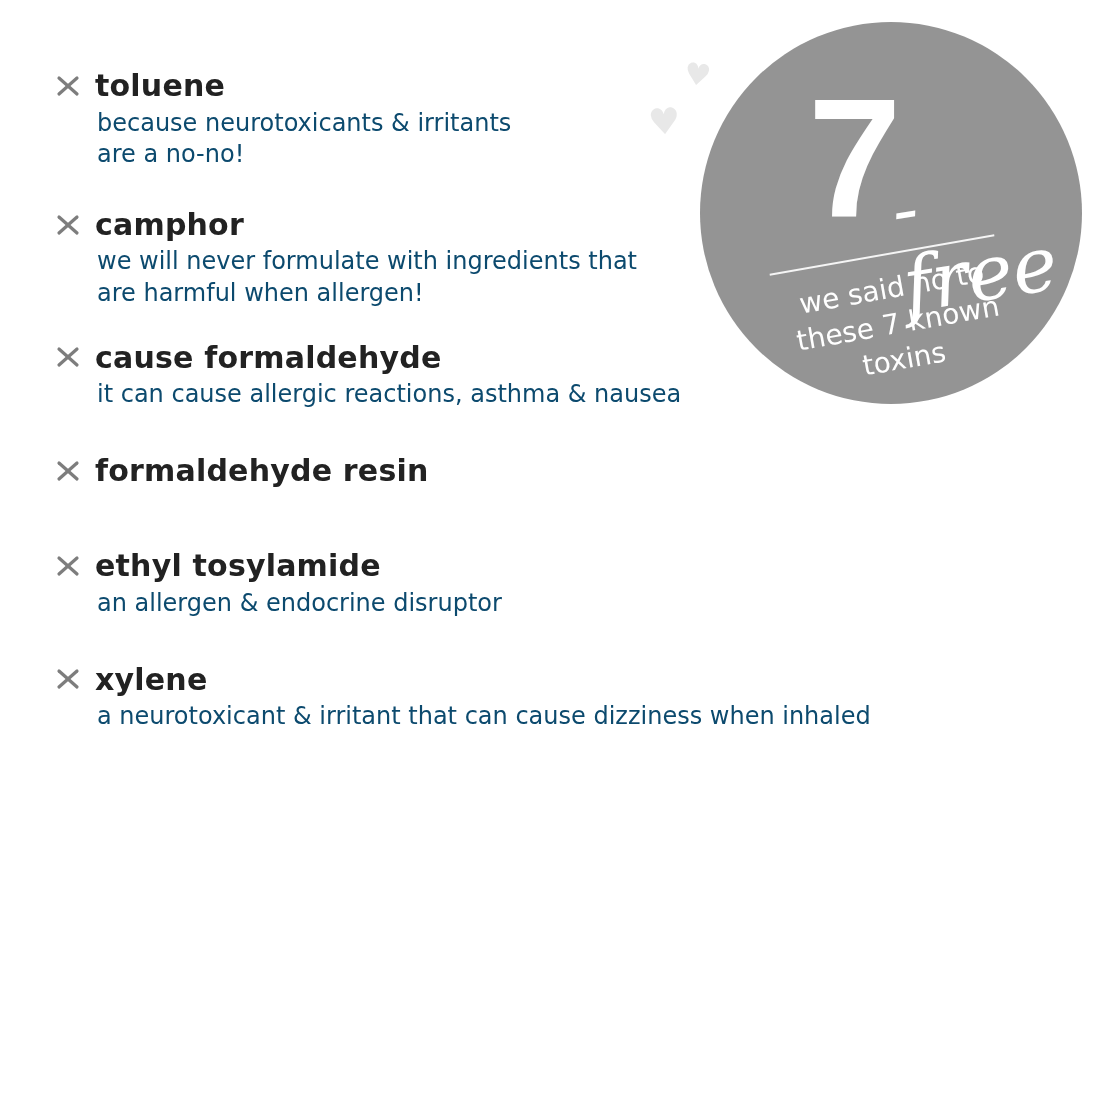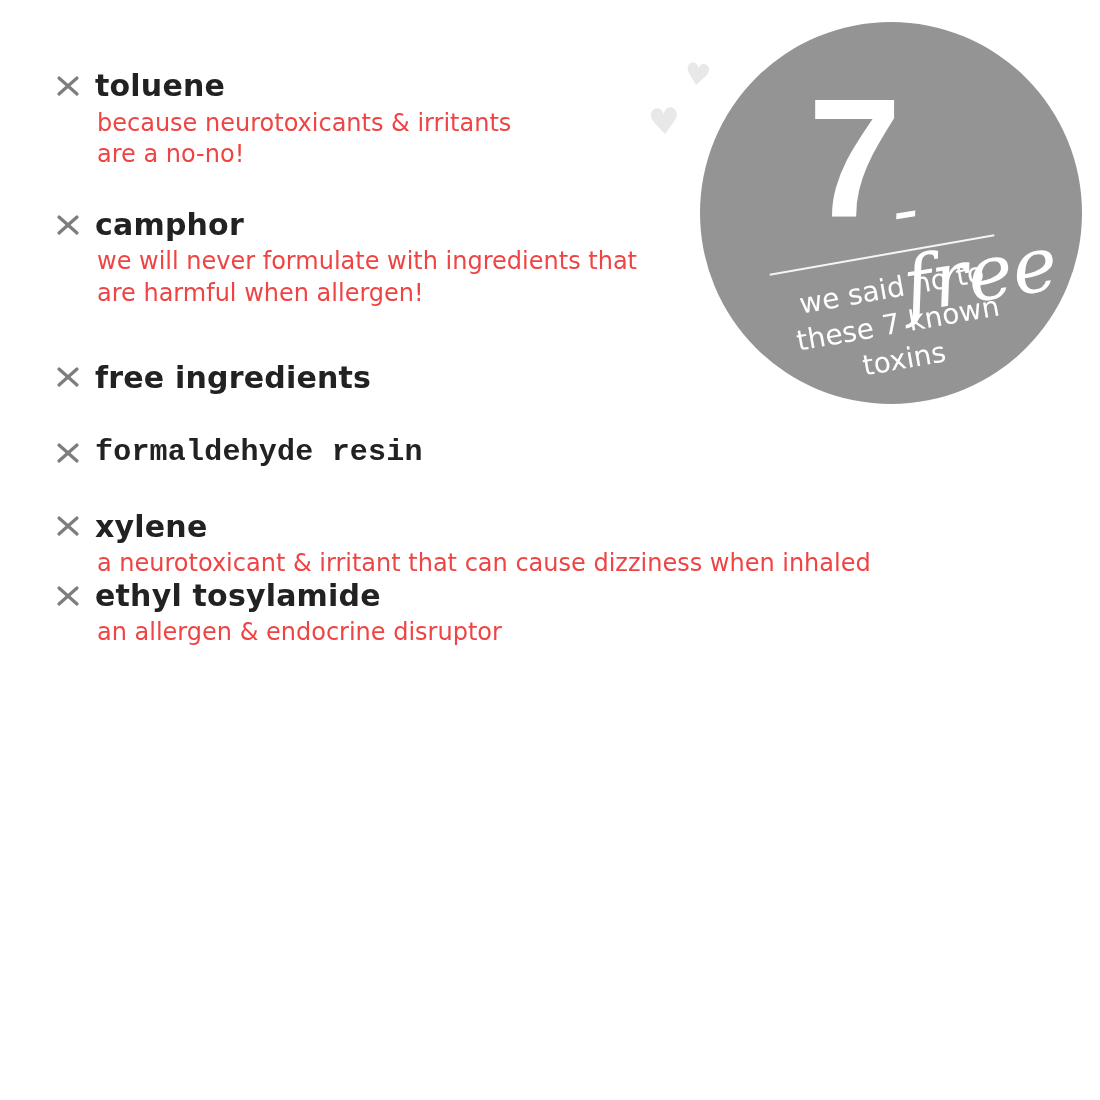--- a/index.html
+++ b/index.html
@@ -52,31 +52,31 @@
     font-weight: 600;
     letter-spacing: 0.2px;
     color: #222222;
     line-height: 1.05;
   }
 
   .item-desc {
     margin: 6px 0 0 42px;
     font-size: 24px;
     line-height: 1.32;
-    color: #ef4444;
+    color: #0c4a6e;
     font-weight: 400;
     white-space: pre-line;
   }
 
   
   .item.i0 { margin-bottom: 38px; }
   .item.i1 { margin-bottom: 38px; }
-  .item.i2 { margin-bottom: 52px; }
+  .item.i2 { margin-bottom: 32px; }
   .item.i3 { margin-bottom: 44px; }
-  .item.i4 { margin-bottom: 42px; font-family: Liberation Mono, monospace; }
+  .item.i4 { margin-bottom: 64px; }
   .item.i5 { margin-bottom: 44px; }
   .item.i6 { margin-bottom: 0; }
 
   
   .badge {
     position: absolute;
     left: 700px;
     top: 22px;
     width: 382px;
     height: 382px;
@@ -178,54 +178,55 @@
       <div class="item-desc">we will never formulate with ingredients that
 are harmful when allergen!</div>
     </div>
 
     <div class="item i3">
       <div class="item-head">
         <svg class="x-icon" viewBox="0 0 26 26">
           <line x1="4" y1="5" x2="22" y2="21" stroke="#7d7d7d" stroke-width="3.2" stroke-linecap="round"></line>
           <line x1="22" y1="5" x2="4" y2="21" stroke="#7d7d7d" stroke-width="3.2" stroke-linecap="round"></line>
         </svg>
-        <div class="item-title">free ingredients</div>
-      </div>
+        <div class="item-title">cause formaldehyde</div>
+      </div>
+      <div class="item-desc">it can cause allergic reactions, asthma &amp; nausea</div>
     </div>
 
     <div class="item i4">
       <div class="item-head">
         <svg class="x-icon" viewBox="0 0 26 26">
           <line x1="4" y1="5" x2="22" y2="21" stroke="#7d7d7d" stroke-width="3.2" stroke-linecap="round"></line>
           <line x1="22" y1="5" x2="4" y2="21" stroke="#7d7d7d" stroke-width="3.2" stroke-linecap="round"></line>
         </svg>
         <div class="item-title">formaldehyde resin</div>
       </div>
     </div>
 
+    <div class="item i5">
+      <div class="item-head">
+        <svg class="x-icon" viewBox="0 0 26 26">
+          <line x1="4" y1="5" x2="22" y2="21" stroke="#7d7d7d" stroke-width="3.2" stroke-linecap="round"></line>
+          <line x1="22" y1="5" x2="4" y2="21" stroke="#7d7d7d" stroke-width="3.2" stroke-linecap="round"></line>
+        </svg>
+        <div class="item-title">ethyl tosylamide</div>
+      </div>
+      <div class="item-desc">an allergen &amp; endocrine disruptor</div>
+    </div>
+
     <div class="item i6">
       <div class="item-head">
         <svg class="x-icon" viewBox="0 0 26 26">
           <line x1="4" y1="5" x2="22" y2="21" stroke="#7d7d7d" stroke-width="3.2" stroke-linecap="round"></line>
           <line x1="22" y1="5" x2="4" y2="21" stroke="#7d7d7d" stroke-width="3.2" stroke-linecap="round"></line>
         </svg>
         <div class="item-title">xylene</div>
       </div>
       <div class="item-desc">a neurotoxicant &amp; irritant that can cause dizziness when inhaled</div>
-    </div>
-
-    <div class="item i5">
-      <div class="item-head">
-        <svg class="x-icon" viewBox="0 0 26 26">
-          <line x1="4" y1="5" x2="22" y2="21" stroke="#7d7d7d" stroke-width="3.2" stroke-linecap="round"></line>
-          <line x1="22" y1="5" x2="4" y2="21" stroke="#7d7d7d" stroke-width="3.2" stroke-linecap="round"></line>
-        </svg>
-        <div class="item-title">ethyl tosylamide</div>
-      </div>
-      <div class="item-desc">an allergen &amp; endocrine disruptor</div>
     </div>
 
   </div>
 
   <div class="heart h1">♥</div>
   <div class="heart h2">♥</div>
 
   <div class="badge">
     <div class="badge-seven">7</div>
     <div class="badge-free">-free</div>

